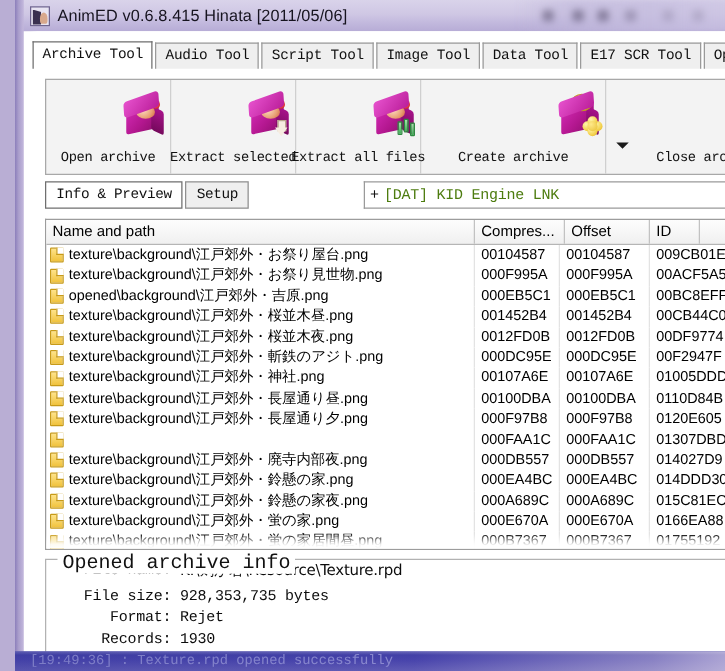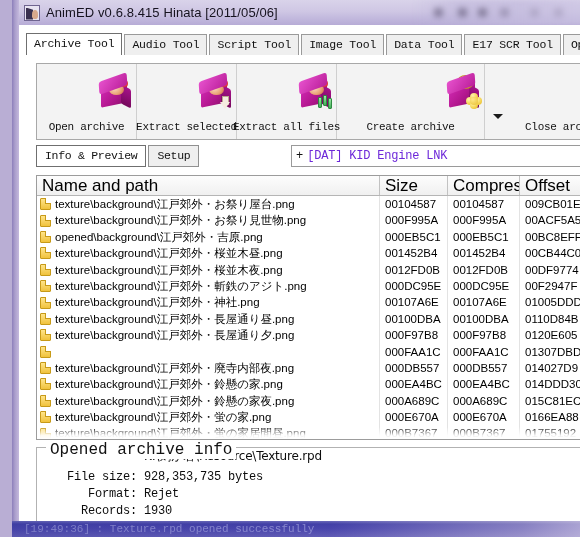--- a/index.html
+++ b/index.html
@@ -324,21 +324,21 @@
     overflow: hidden;
   }
   #formatbox .caretmark {
     font-family: "Liberation Mono", monospace;
     font-size: 12px; color: #111;
     margin-right: 4px;
   }
   #formatbox .fmt-text {
     font-family: "Liberation Mono", monospace;
     font-size: 12px;
-    color: #6d28d9;
+    color: #4d7c0f;
     white-space: nowrap;
     letter-spacing: -0.2px;
   }
 
   
   #table {
     position: absolute;
     left: 17px; top: 150px;
     width: 563px; height: 265px;
     border: 1px solid #9c9c9c;
@@ -347,21 +347,21 @@
     overflow: hidden;
   }
   #thead {
     display: flex;
     height: 20px;
     background: linear-gradient(to bottom, #fdfdfd, #f0f0f0);
     border-bottom: 1px solid #b5b5b5;
   }
   #thead .th {
     font-family: "Liberation Sans", sans-serif;
-    font-size: 17px;
+    font-size: 12px;
     color: #000;
     line-height: 19px;
     padding-left: 5px;
     border-right: 1px solid #c2c2c2;
     white-space: nowrap;
     overflow: hidden;
     flex: 0 0 auto;
   }
   .col-name   { width: 343px; }
   .col-size   { width: 68px; }
@@ -618,21 +618,20 @@
       </div>
       <div id="formatbox">
         <span class="caretmark">+</span>
         <span class="fmt-text">[DAT] KID Engine LNK</span>
       </div>
     </div>
 
     <div id="table">
       <div id="thead">
         <div class="th col-name">Name and path</div>
-        <div class="th col-size">Size</div>
         <div class="th col-comp">Compres...</div>
         <div class="th col-offset">Offset</div>
         <div class="th col-id">ID</div>
       </div>
       <div id="tbody">
           <div class="trow">
             <div class="td name col-name">
               <span class="fileicon"></span>
               <span class="fname">texture\background\江戸郊外・お祭り屋台.png</span>
             </div>

